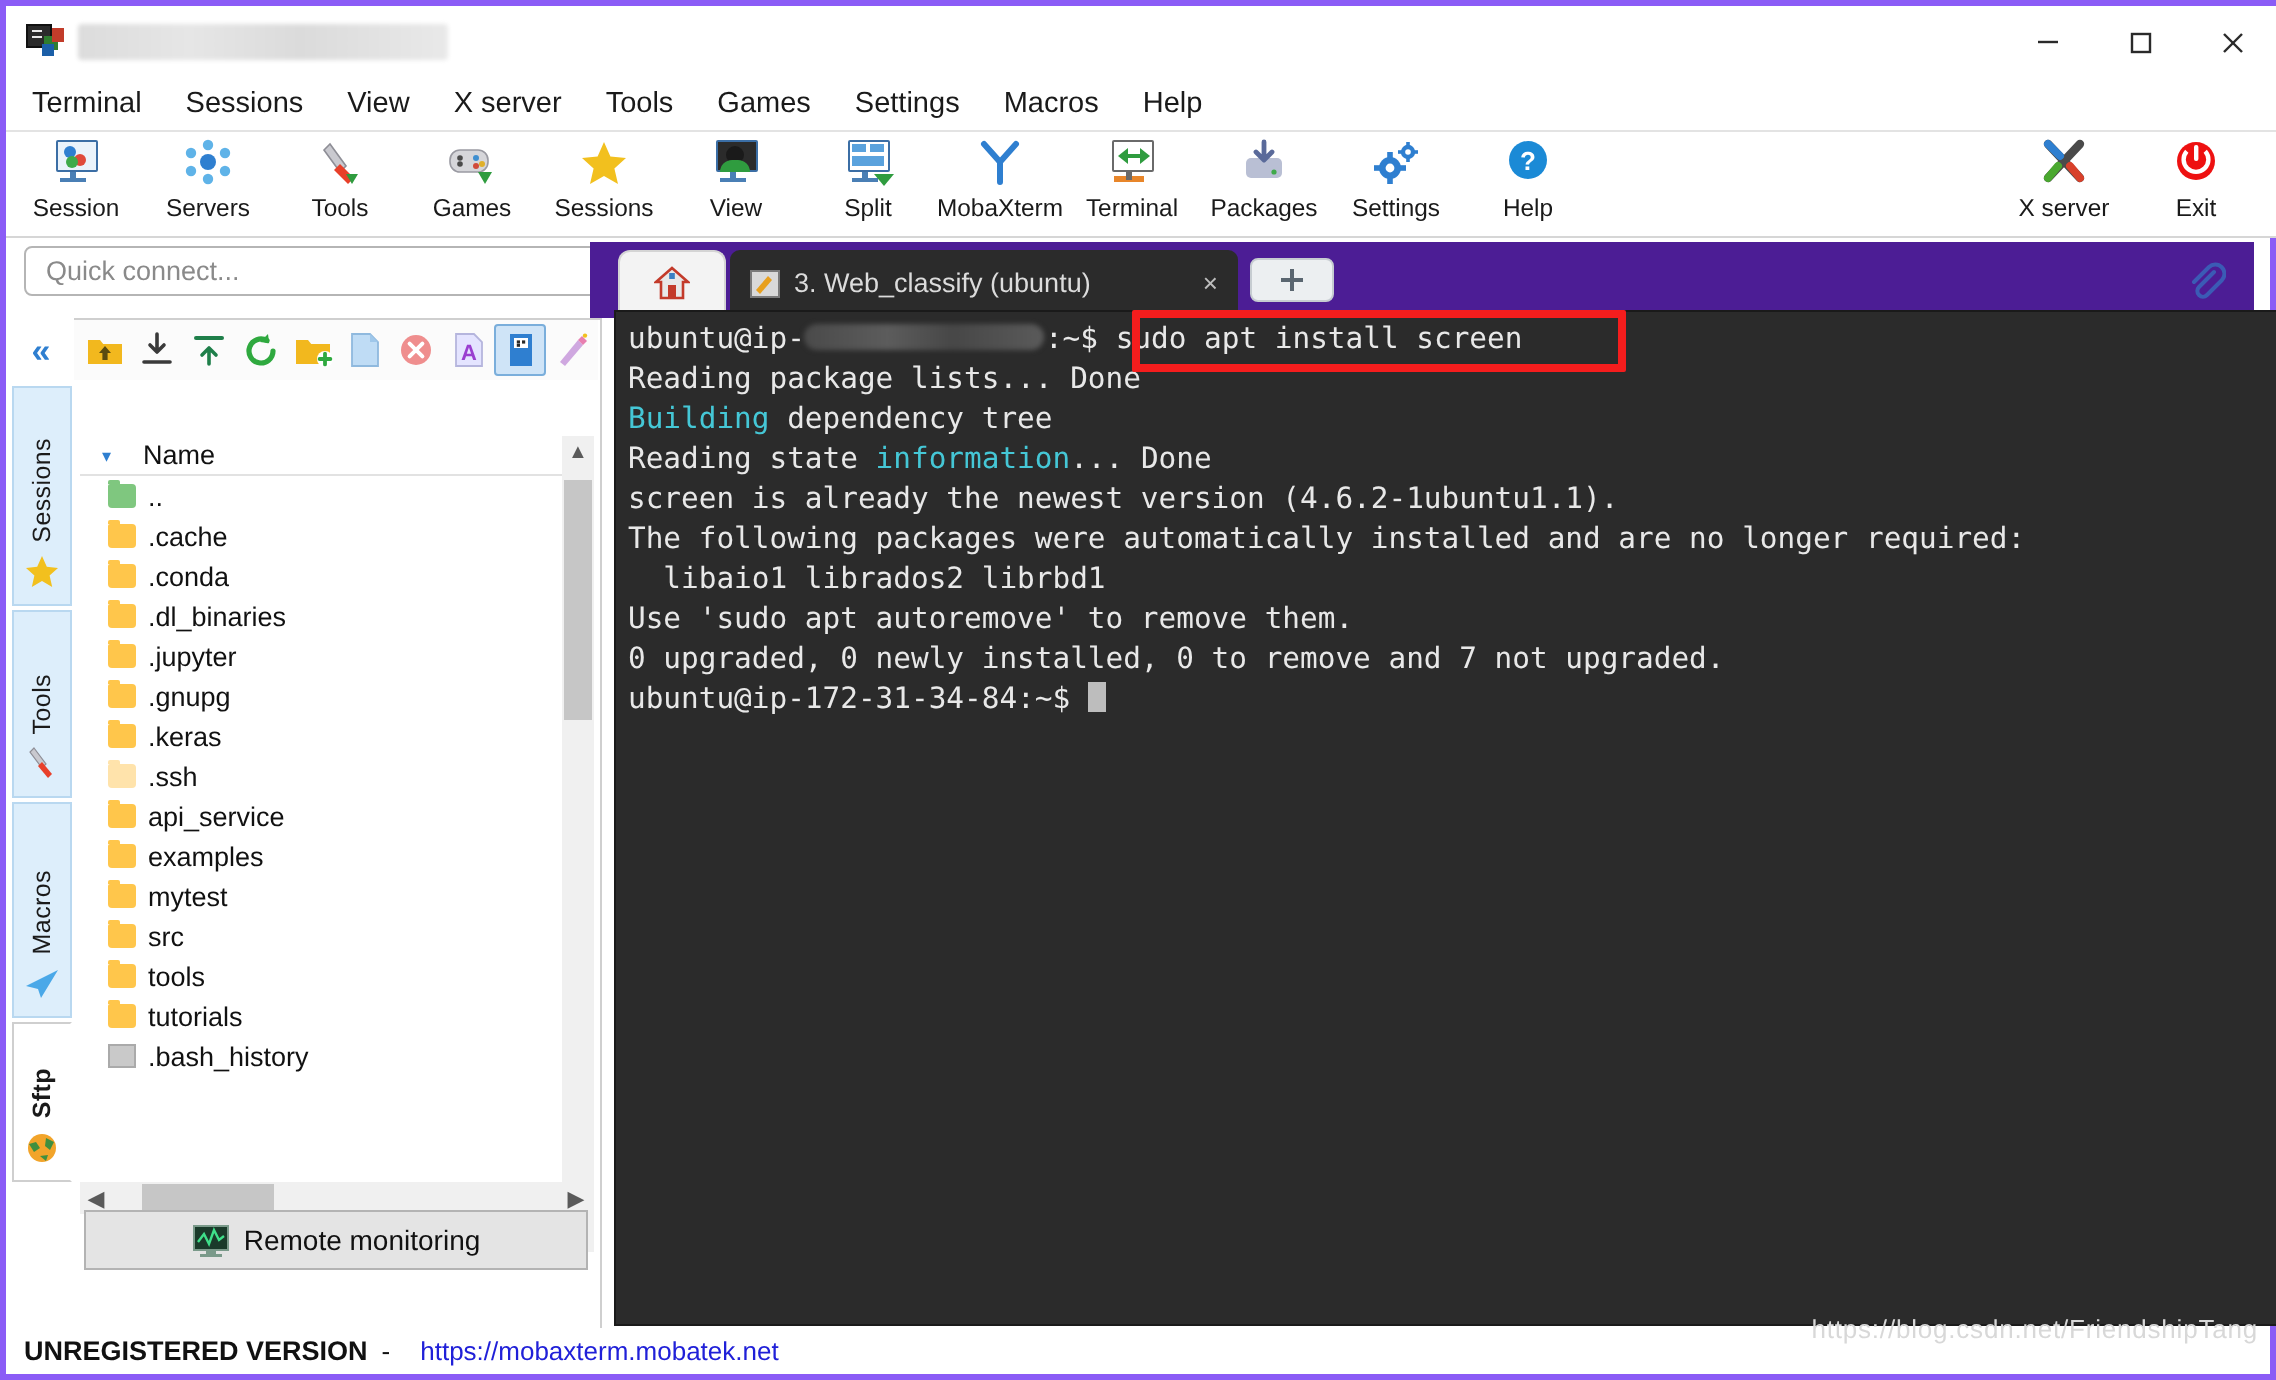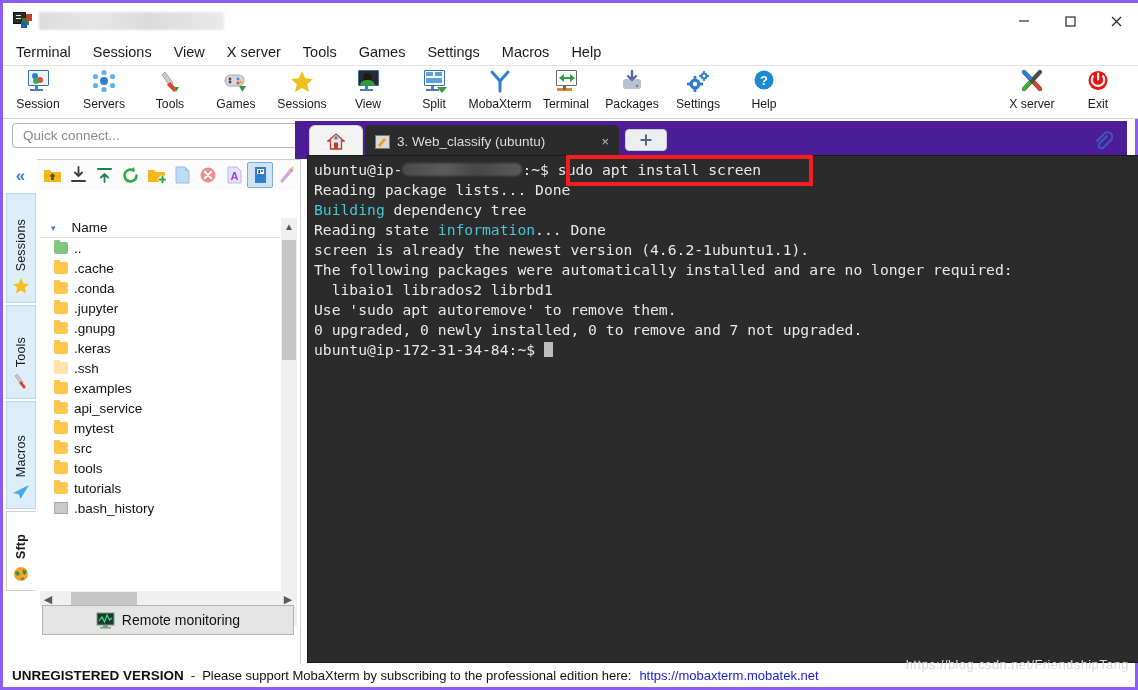--- a/index.html
+++ b/index.html
@@ -631,41 +631,45 @@
       <div class="frow">
         <span class="ficon folder"></span>
         <span>.cache</span>
       </div>
       <div class="frow">
         <span class="ficon folder"></span>
         <span>.conda</span>
       </div>
       <div class="frow">
         <span class="ficon folder"></span>
+        <span>.dl_binaries</span>
+      </div>
+      <div class="frow">
+        <span class="ficon folder"></span>
         <span>.jupyter</span>
       </div>
       <div class="frow">
         <span class="ficon folder"></span>
         <span>.gnupg</span>
       </div>
       <div class="frow">
         <span class="ficon folder"></span>
         <span>.keras</span>
       </div>
       <div class="frow">
         <span class="ficon folder pale"></span>
         <span>.ssh</span>
       </div>
       <div class="frow">
         <span class="ficon folder"></span>
+        <span>api_service</span>
+      </div>
+      <div class="frow">
+        <span class="ficon folder"></span>
         <span>examples</span>
-      </div>
-      <div class="frow">
-        <span class="ficon folder"></span>
-        <span>api_service</span>
       </div>
       <div class="frow">
         <span class="ficon folder"></span>
         <span>mytest</span>
       </div>
       <div class="frow">
         <span class="ficon folder"></span>
         <span>src</span>
       </div>
       <div class="frow">
@@ -756,19 +760,18 @@
       <div class="arrow">▲</div>
       <div class="arrow" style="position:absolute;bottom:0;">▼</div>
     </div>
   </div>
 
   <div class="redbox"></div>
 
   <div class="statusbar">
     <span class="unreg">UNREGISTERED VERSION</span>
     <span class="dash">-</span>
-    <span>Please support MobaXterm by subscribing to the professional edition here:</span>
     <span class="statuslink">https://mobaxterm.mobatek.net</span>
   </div>
 
   <div class="watermark">https://blog.csdn.net/FriendshipTang</div>
 
 </div>
 
 </body></html>

